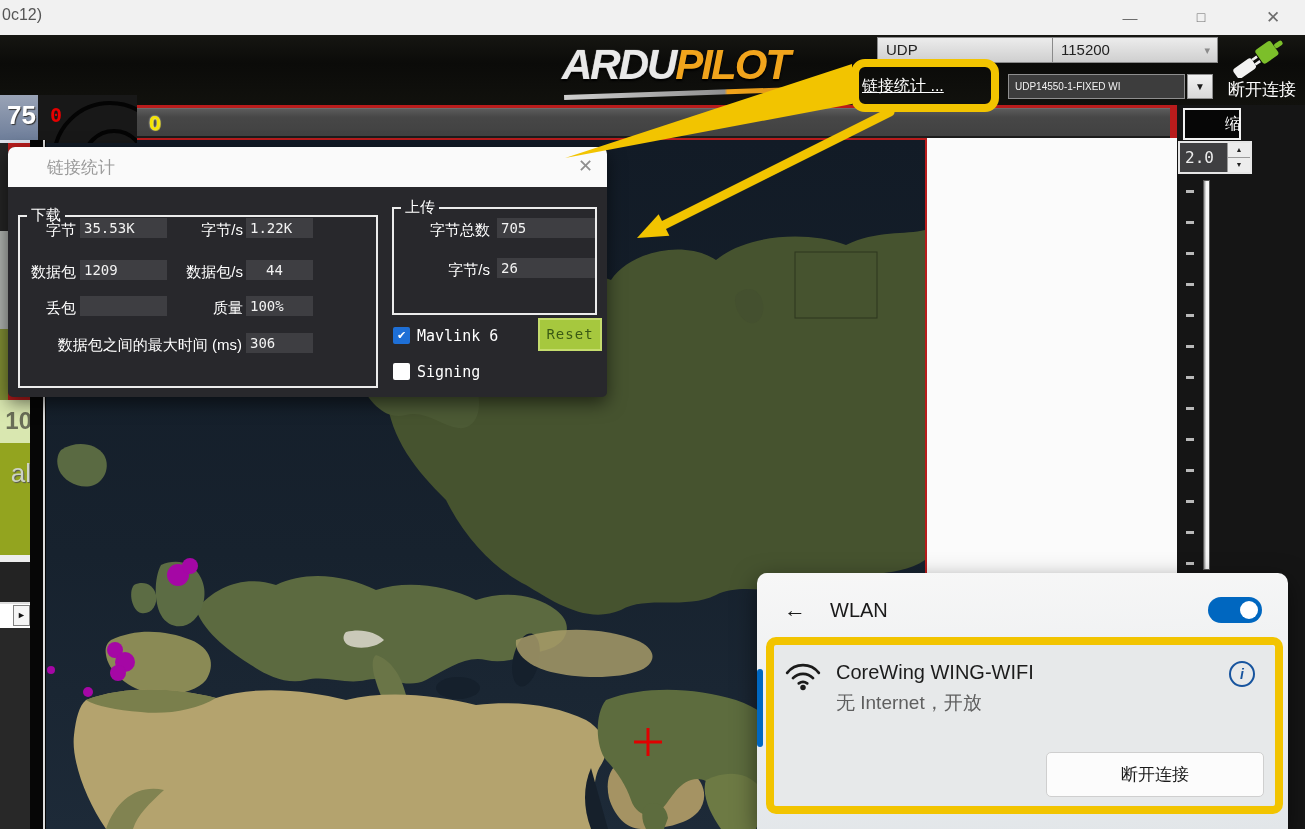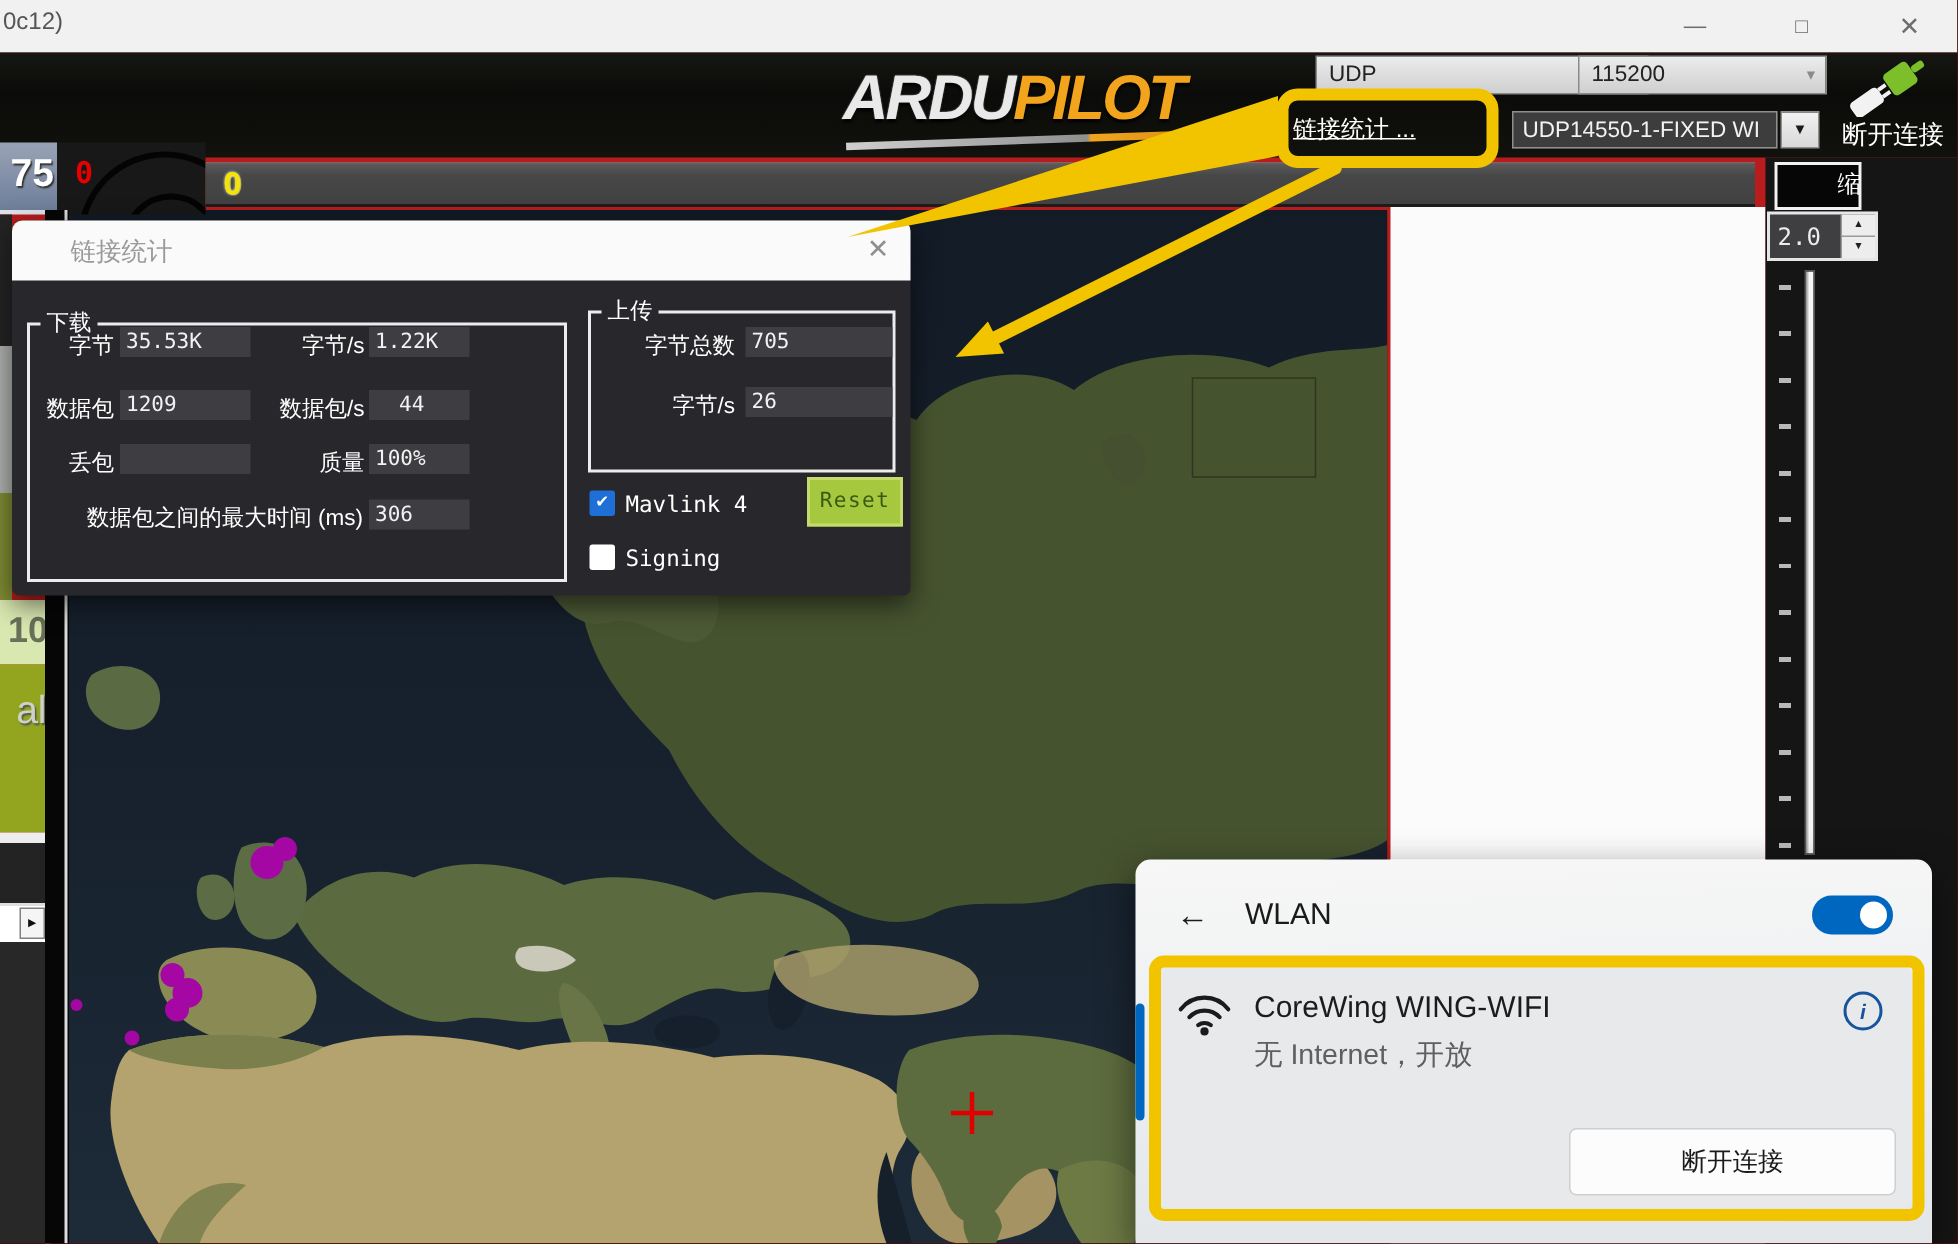--- a/index.html
+++ b/index.html
@@ -24,21 +24,21 @@
   .logo .pilot{color:#f1a41c;text-shadow:0 2px 2px #000;}
   .logo-underline{position:absolute;left:2px;top:50px;width:292px;height:5px;
         background:linear-gradient(90deg,#cfcfcf,#8f8f8f 55%,#f1a41c 56%,#c87f10);
         transform:rotate(-2deg);}
   .combo{background:linear-gradient(#ececec,#cfcfcf);border:1px solid #8a8a8a;color:#222;
          font-size:15px;line-height:24px;padding:0 8px;box-sizing:border-box;}
   .combo .arr{position:absolute;right:7px;top:0;color:#8b8b8b;font-size:11px;}
   .combo-protocol{left:853px;top:37px;width:222px;height:26px;margin-left:24px;}
   .combo-baud{left:1052px;top:37px;width:166px;height:26px;}
   .combo-dark{left:1008px;top:74px;width:177px;height:25px;background:#3d3d3d;
-         border:1px solid #8f8f8f;color:#f2f2f2;font-size:15px;line-height:23px;
+         border:1px solid #8f8f8f;color:#f2f2f2;font-size:10px;line-height:23px;
          padding:0 6px;box-sizing:border-box;white-space:nowrap;overflow:hidden;}
   .port-arrow{left:1187px;top:74px;width:26px;height:25px;background:linear-gradient(#f2f2f2,#d8d8d8);
          border:1px solid #8f8f8f;box-sizing:border-box;text-align:center;line-height:23px;
          font-size:10px;color:#1a1a1a;}
   .linkstats{left:862px;top:76px;color:#fff;font-size:16px;text-decoration:underline;cursor:pointer;}
   .disc-label{left:1228px;top:78px;color:#fff;font-size:17px;}
   .plug-svg{left:1228px;top:36px;}
 
   
   .hud75{left:0;top:95px;width:38px;height:48px;background:linear-gradient(#99a3b6,#6e7e9a);
@@ -316,21 +316,21 @@
     <div class="fval mono" style="left:238px;top:186px;width:67px;">306</div>
 
     <span class="flabel" style="left:392px;top:74px;width:90px;">字节总数</span>
     <div class="fval mono" style="left:489px;top:71px;width:98px;">705</div>
     <span class="flabel" style="left:392px;top:114px;width:90px;">字节/s</span>
     <div class="fval mono" style="left:489px;top:111px;width:98px;">26</div>
 
     <div class="cb checked" style="left:385px;top:180px;">
       <span>✔</span>
     </div>
-    <span class="cblabel mono" style="left:409px;top:180px;">Mavlink 4</span>
+    <span class="cblabel mono" style="left:409px;top:180px;">Mavlink 6</span>
     <div class="cb" style="left:385px;top:216px;"></div>
     <span class="cblabel mono" style="left:409px;top:216px;">Signing</span>
     <div class="resetbtn mono">Reset</div>
   </div>
 
   <div class="abs wlan">
     <span class="wback">←</span>
     <span class="wtitle2">WLAN</span>
     <div class="toggle">
         <div class="knob"></div>

